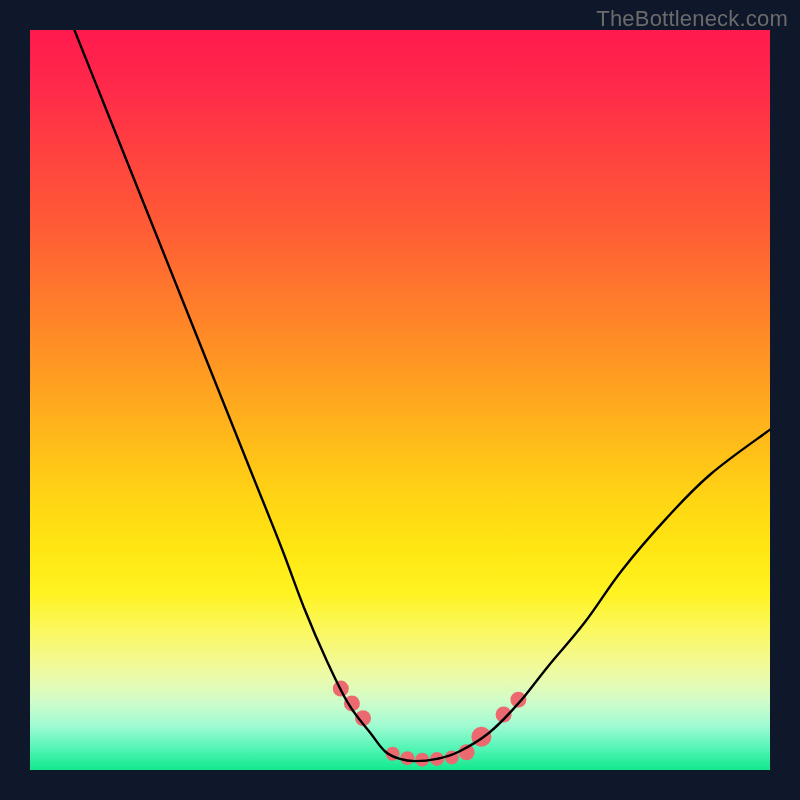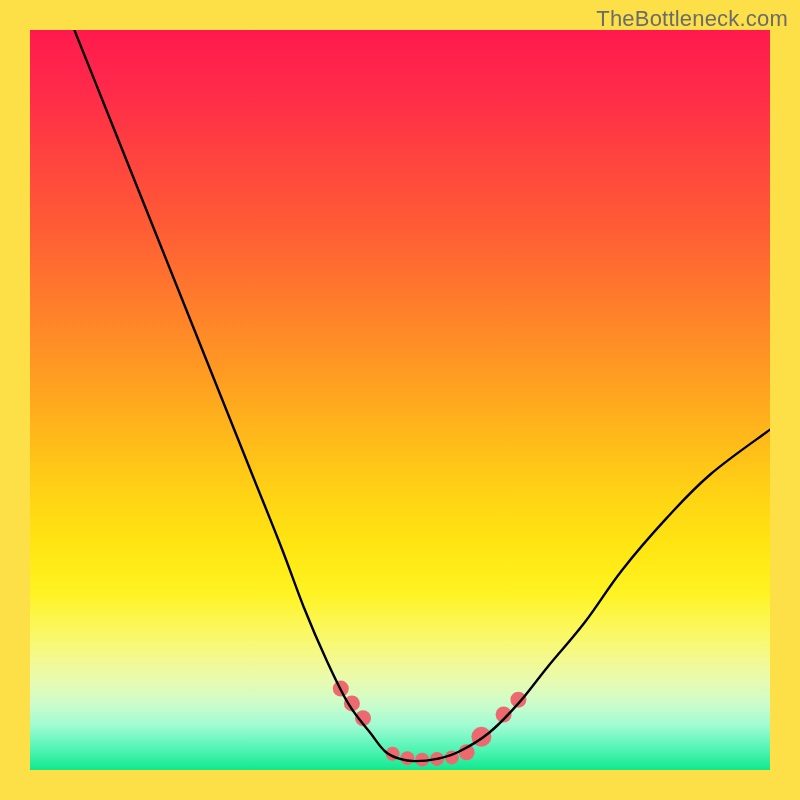--- a/index.html
+++ b/index.html
@@ -8,21 +8,21 @@
     width: 800px;
     height: 800px;
     overflow: hidden;
     background: #000;
     font-family: Arial, Helvetica, sans-serif;
   }
   .stage {
     position: relative;
     width: 800px;
     height: 800px;
-    background: #fde047;
+    background: #0f172a;
   }
   .plot {
     position: absolute;
     left: 30px;
     top: 30px;
     width: 740px;
     height: 740px;
     background: linear-gradient(to bottom,
       #ff1a4d 0%,
       #ff2a4a 8%,

